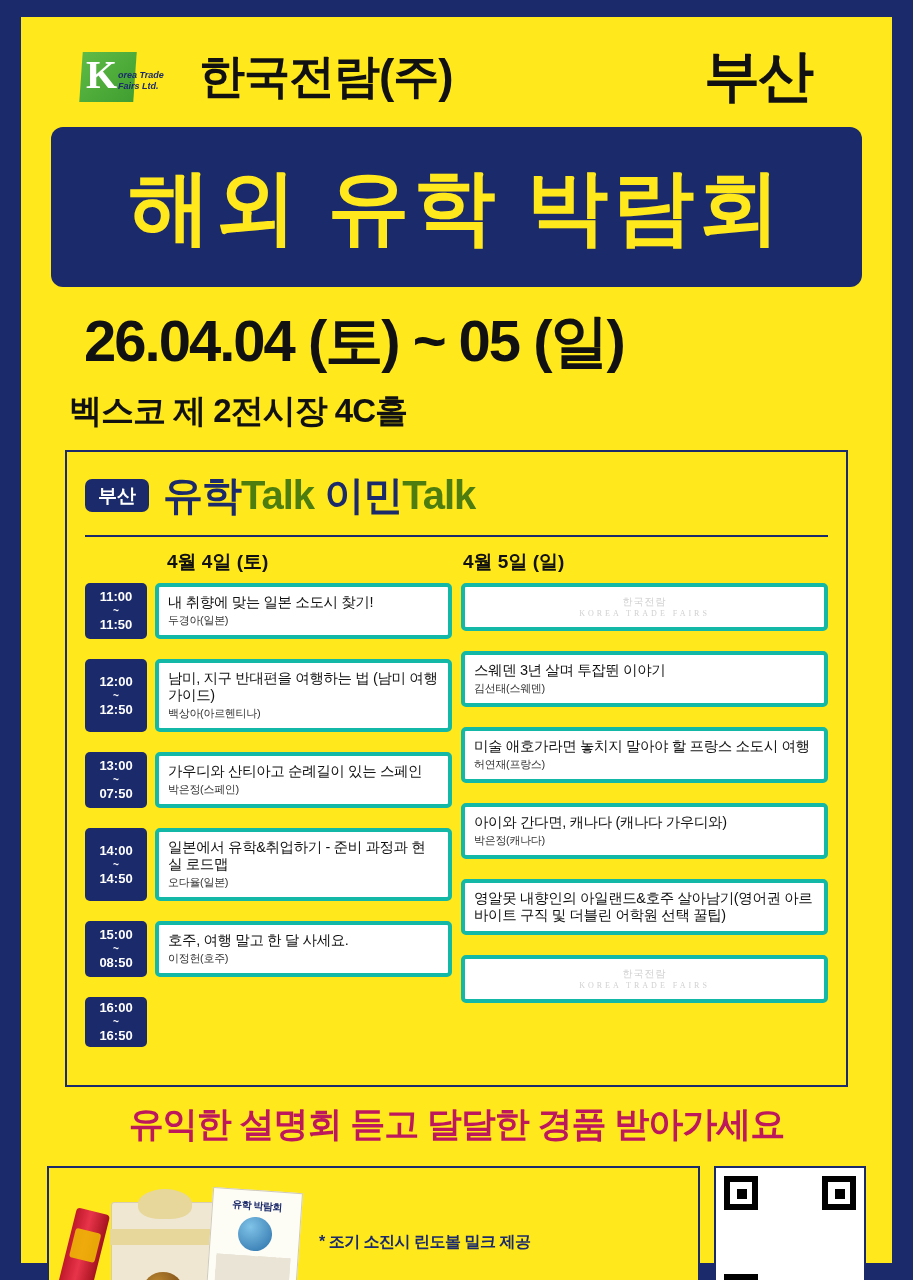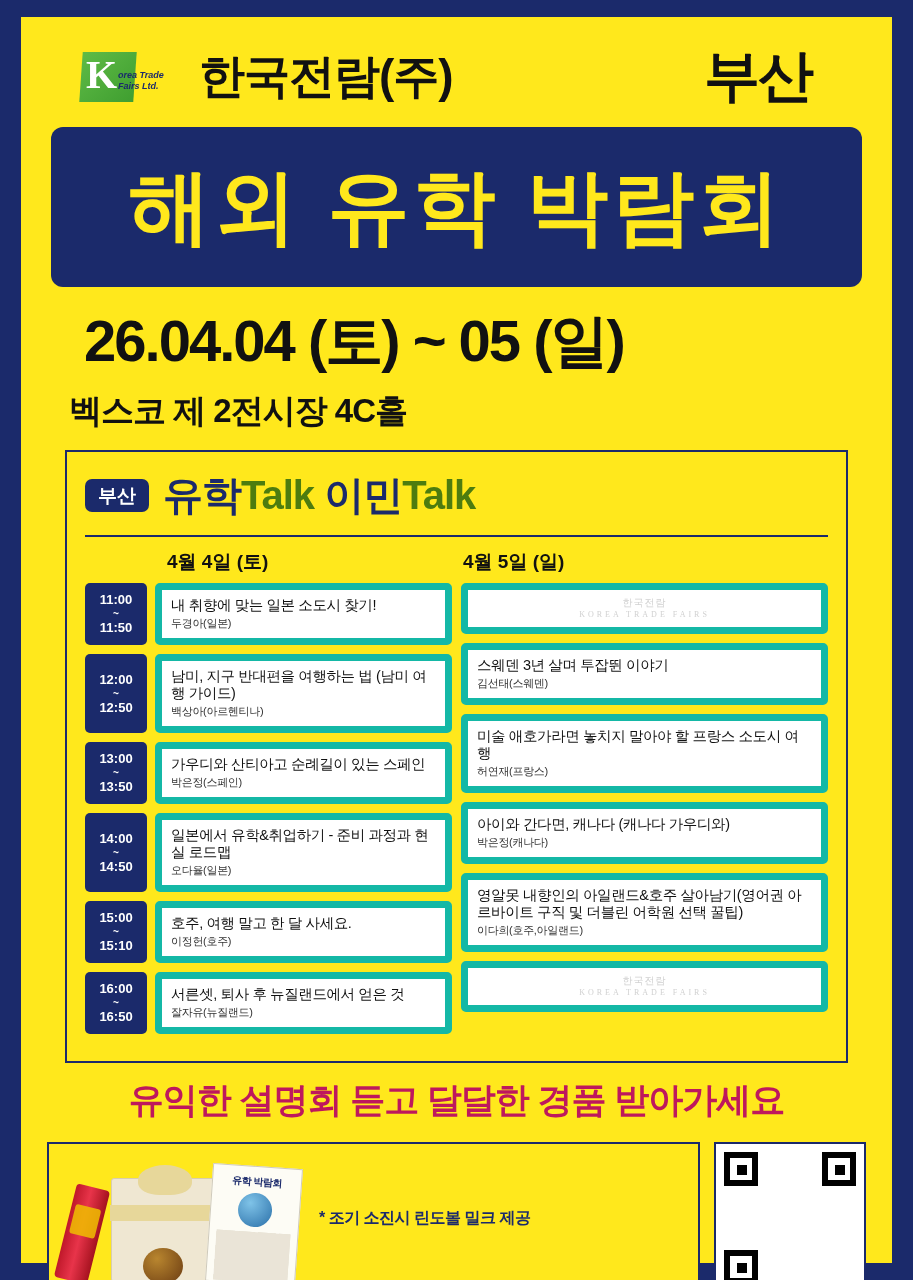--- a/index.html
+++ b/index.html
@@ -140,42 +140,42 @@
     font-size: 19px;
     font-weight: bold;
     color: #111;
     margin: 0 0 8px 2px;
   }
   .col.left .col-head { margin-left: 82px; }
 
   .row {
     display: flex;
     align-items: stretch;
-    margin-bottom: 9px;
+    margin-bottom: 20px;
     gap: 8px;
   }
   .time {
     flex: 0 0 62px;
     background: #1b2a6b;
     color: #fff;
     border-radius: 5px;
     font-size: 13px;
     font-weight: bold;
     line-height: 14px;
     display: flex;
     flex-direction: column;
     align-items: center;
     justify-content: center;
     padding: 4px 0;
   }
   .time .tilde { font-size: 10px; }
   .card {
     flex: 1 1 auto;
     background: #fff;
-    border: 7px solid #14b8a6;
+    border: 4px solid #14b8a6;
     border-radius: 5px;
     padding: 7px 9px;
     min-height: 48px;
     display: flex;
     flex-direction: column;
     justify-content: center;
   }
   .card .t {
     font-size: 14.5px;
     color: #111;
@@ -390,21 +390,21 @@
           <div class="card">
             <div class="t">남미, 지구 반대편을 여행하는 법 (남미 여행 가이드)</div>
             <div class="s">백상아(아르헨티나)</div>
           </div>
         </div>
 
         <div class="row">
           <div class="time">
             <span>13:00</span>
             <span class="tilde">~</span>
-            <span>13:50</span>
+            <span>07:50</span>
           </div>
           <div class="card">
             <div class="t">가우디와 산티아고 순례길이 있는 스페인</div>
             <div class="s">박은정(스페인)</div>
           </div>
         </div>
 
         <div class="row">
           <div class="time">
             <span>14:00</span>
@@ -414,37 +414,33 @@
           <div class="card">
             <div class="t">일본에서 유학&amp;취업하기 - 준비 과정과 현실 로드맵</div>
             <div class="s">오다율(일본)</div>
           </div>
         </div>
 
         <div class="row">
           <div class="time">
             <span>15:00</span>
             <span class="tilde">~</span>
-            <span>15:10</span>
+            <span>08:50</span>
           </div>
           <div class="card">
             <div class="t">호주, 여행 말고 한 달 사세요.</div>
             <div class="s">이정헌(호주)</div>
           </div>
         </div>
 
         <div class="row">
           <div class="time">
             <span>16:00</span>
             <span class="tilde">~</span>
             <span>16:50</span>
-          </div>
-          <div class="card">
-            <div class="t">서른셋, 퇴사 후 뉴질랜드에서 얻은 것</div>
-            <div class="s">잘자유(뉴질랜드)</div>
           </div>
         </div>
       </div>
 
       <div class="col">
         <div class="col-head">4월 5일 (일)</div>
 
         <div class="row">
           <div class="card placeholder">
             <div class="wm">
@@ -471,21 +467,20 @@
         <div class="row">
           <div class="card">
             <div class="t">아이와 간다면, 캐나다 (캐나다 가우디와)</div>
             <div class="s">박은정(캐나다)</div>
           </div>
         </div>
 
         <div class="row">
           <div class="card">
             <div class="t">영알못 내향인의 아일랜드&amp;호주 살아남기(영어권 아르바이트 구직 및 더블린 어학원 선택 꿀팁)</div>
-            <div class="s">이다희(호주,아일랜드)</div>
           </div>
         </div>
 
         <div class="row">
           <div class="card placeholder">
             <div class="wm">
               <span>한국전람</span><br>
               <span class="wm2">KOREA TRADE FAIRS</span>
             </div>
           </div>

